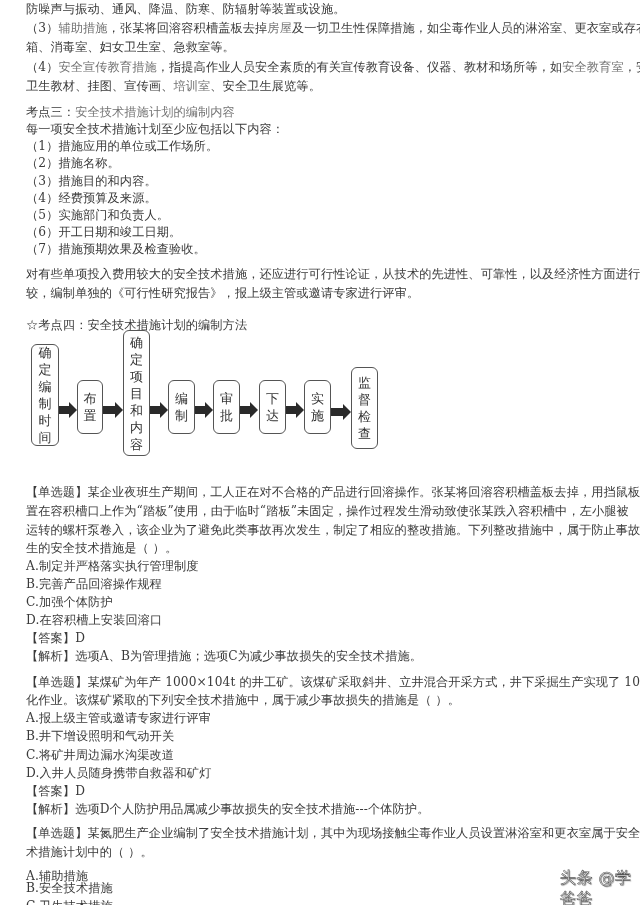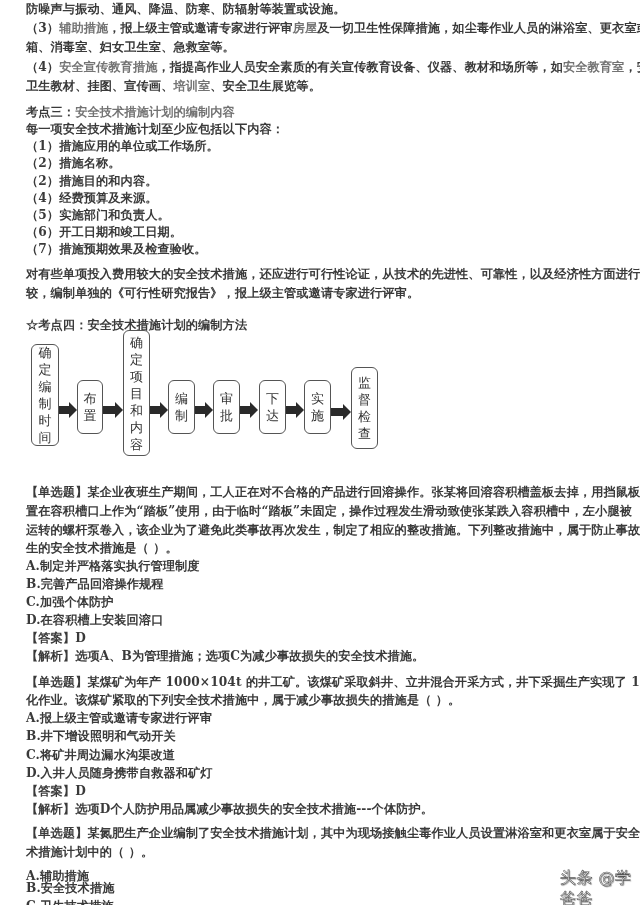--- a/index.html
+++ b/index.html
@@ -2,21 +2,21 @@
 <html><head>
 <meta charset="utf-8">
 <style>
   html, body { margin: 0; padding: 0; background: #ffffff; }
   body {
     width: 640px; height: 905px; overflow: hidden; position: relative;
     font-family: "DejaVu Serif", "Liberation Serif", serif;
     color: #3a3a3a; font-size: 12.2px;
   }
   .page { position: absolute; left: 0; top: 0; width: 640px; height: 905px; }
-  .line { position: absolute; left: 26px; white-space: nowrap; line-height: 17px; letter-spacing: 0.1px; font-weight: bold; }
+  .line { position: absolute; left: 26px; white-space: nowrap; line-height: 17px; letter-spacing: 0.1px; }
   .red { color: #737373; }
   .flow { position: absolute; left: 0; top: 336px; width: 400px; height: 140px; }
   .box {
     position: absolute; border: 1.2px solid #555; border-radius: 6px; background: #fff;
     display: flex; flex-direction: column; align-items: center; justify-content: center;
     font-family: "DejaVu Sans", "Liberation Sans", sans-serif; font-size: 13px; color: #333;
     line-height: 17px; box-sizing: border-box;
   }
   .box span { display: block; }
   .arrow { position: absolute; height: 8px; }
@@ -30,30 +30,30 @@
     font-size: 16px; color: #ffffff; -webkit-text-stroke: 0.6px #555; letter-spacing: 0.5px;
     text-shadow: 1px 1px 1px rgba(0,0,0,0.4);
   }
 </style>
 </head>
 <body>
 
 <div class="page">
 
   <div class="line" style="top:1px">防噪声与振动、通风、降温、防寒、防辐射等装置或设施。</div>
-  <div class="line" style="top:20px"><span>（3）</span><span class="red">辅助措施</span><span>，报上级主管或邀请专家进行评审</span><span class="red">房屋</span><span>及一切卫生性保障措施，如尘毒作业人员的淋浴室、更衣室或存衣</span></div>
+  <div class="line" style="top:20px"><span>（3）</span><span class="red">辅助措施</span><span>，张某将回溶容积槽盖板去掉</span><span class="red">房屋</span><span>及一切卫生性保障措施，如尘毒作业人员的淋浴室、更衣室或存衣</span></div>
   <div class="line" style="top:39px">箱、消毒室、妇女卫生室、急救室等。</div>
   <div class="line" style="top:59px"><span>（4）</span><span class="red">安全宣传教育措施</span><span>，指提高作业人员安全素质的有关宣传教育设备、仪器、教材和场所等，如</span><span class="red">安全教育室</span><span>，安全</span></div>
   <div class="line" style="top:78px"><span>卫生教材、挂图、宣传画、</span><span class="red">培训室</span><span>、安全卫生展览等。</span></div>
 
   <div class="line" style="top:104px"><span>考点三：</span><span class="red">安全技术措施计划的编制内容</span></div>
   <div class="line" style="top:121px">每一项安全技术措施计划至少应包括以下内容：</div>
   <div class="line" style="top:138px">（1）措施应用的单位或工作场所。</div>
   <div class="line" style="top:155px">（2）措施名称。</div>
-  <div class="line" style="top:173px">（2）措施目的和内容。</div>
+  <div class="line" style="top:173px">（3）措施目的和内容。</div>
   <div class="line" style="top:190px">（4）经费预算及来源。</div>
   <div class="line" style="top:207px">（5）实施部门和负责人。</div>
   <div class="line" style="top:224px">（6）开工日期和竣工日期。</div>
   <div class="line" style="top:241px">（7）措施预期效果及检查验收。</div>
 
   <div class="line" style="top:266px">对有些单项投入费用较大的安全技术措施，还应进行可行性论证，从技术的先进性、可靠性，以及经济性方面进行比</div>
   <div class="line" style="top:285px">较，编制单独的《可行性研究报告》，报上级主管或邀请专家进行评审。</div>
 
   <div class="line" style="top:317px">☆考点四：安全技术措施计划的编制方法</div>
 

